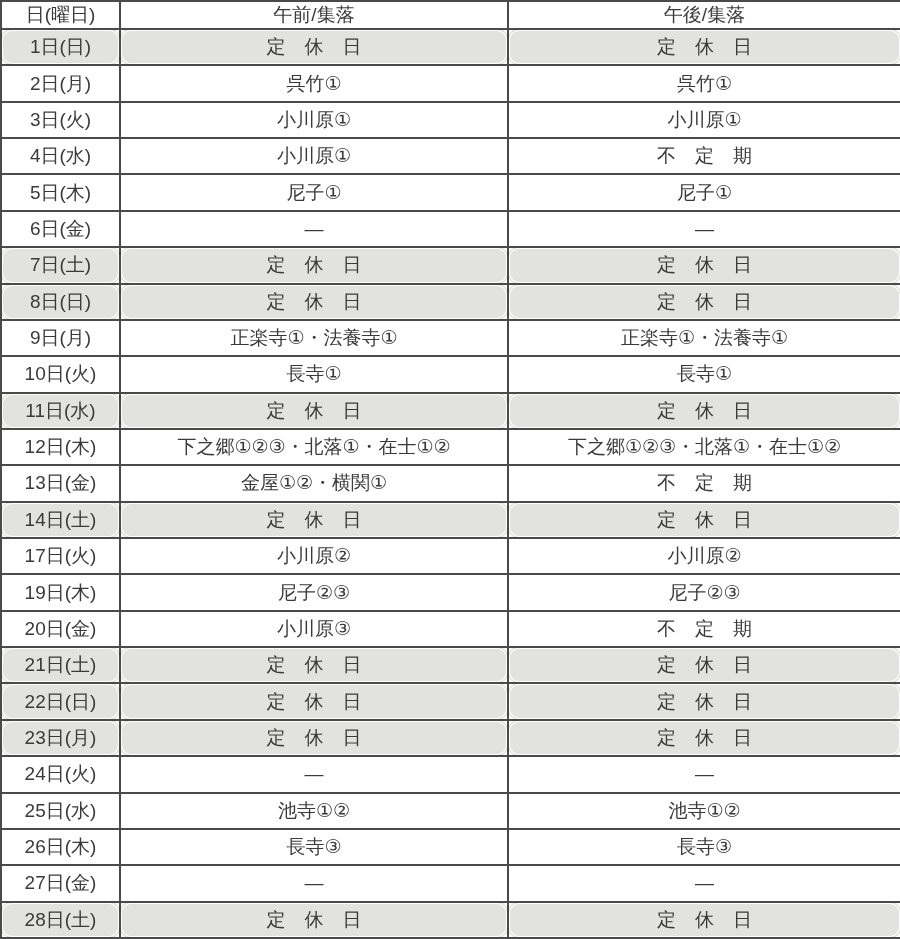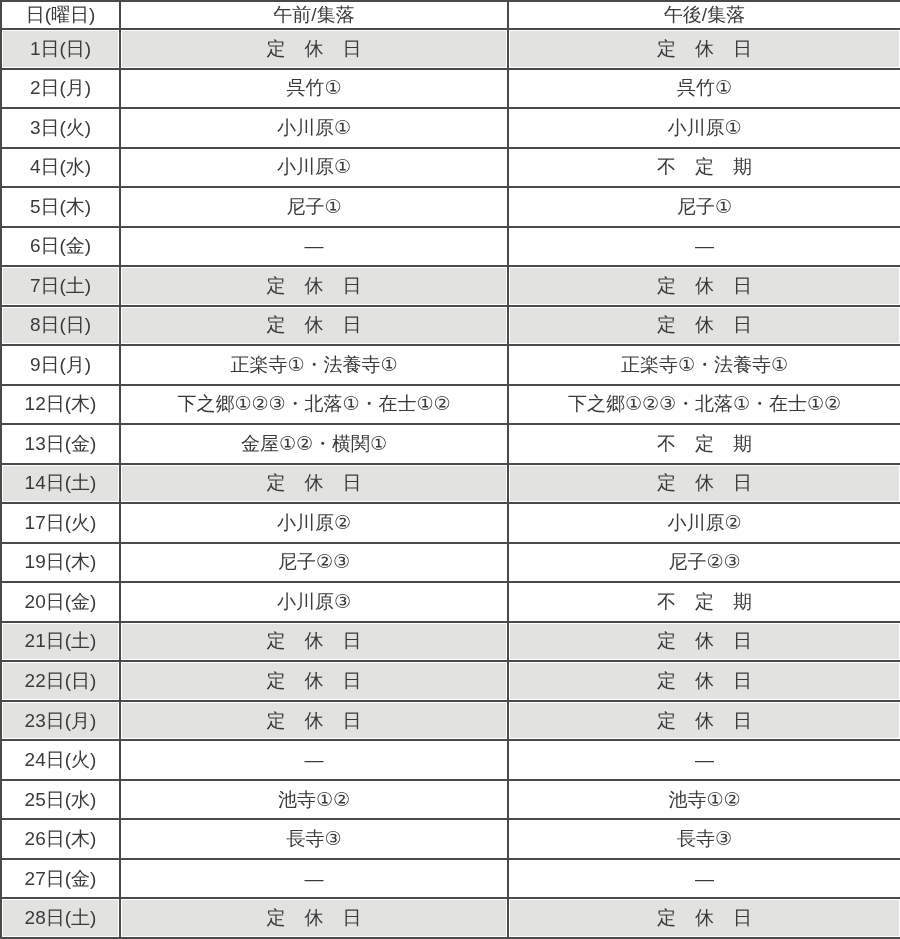--- a/index.html
+++ b/index.html
@@ -37,20 +37,21 @@
   col.c-date { width: 119px; }
   col.c-am   { width: 388px; }
   col.c-pm   { width: 393px; }
   td.date {
     text-align: right;
     padding-right: 10px;
   }
   tr.holiday td {
     background: var(--holiday-bg);
     box-shadow: inset 0 0 0 1px #ffffff;
+    border-radius: 10px;
   }
 </style>
 </head>
 <body>
 
 <table class="schedule">
   <colgroup>
     <col class="c-date">
     <col class="c-am">
     <col class="c-pm">
@@ -100,20 +101,30 @@
   </tr>
       <tr class="holiday">
     <td class="date">8日(日)</td>
     <td class="am">定　休　日</td>
     <td class="pm">定　休　日</td>
   </tr>
       <tr>
     <td class="date">9日(月)</td>
     <td class="am">正楽寺①・法養寺①</td>
     <td class="pm">正楽寺①・法養寺①</td>
+  </tr>
+      <tr>
+    <td class="date">10日(火)</td>
+    <td class="am">長寺①</td>
+    <td class="pm">長寺①</td>
+  </tr>
+      <tr class="holiday">
+    <td class="date">11日(水)</td>
+    <td class="am">定　休　日</td>
+    <td class="pm">定　休　日</td>
   </tr>
       <tr>
     <td class="date">12日(木)</td>
     <td class="am">下之郷①②③・北落①・在士①②</td>
     <td class="pm">下之郷①②③・北落①・在士①②</td>
   </tr>
       <tr>
     <td class="date">13日(金)</td>
     <td class="am">金屋①②・横関①</td>
     <td class="pm">不　定　期</td>

